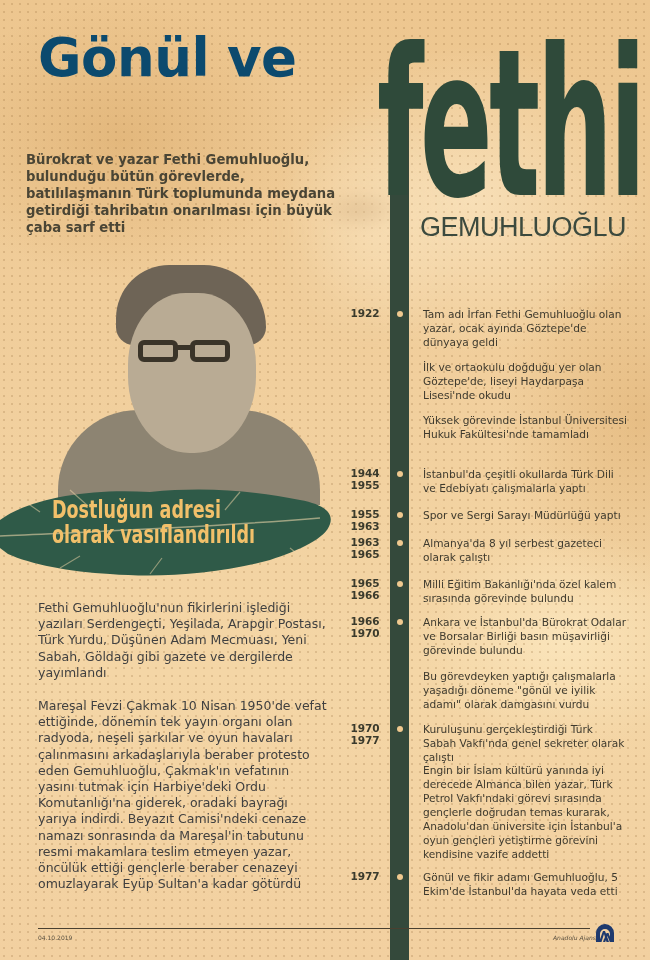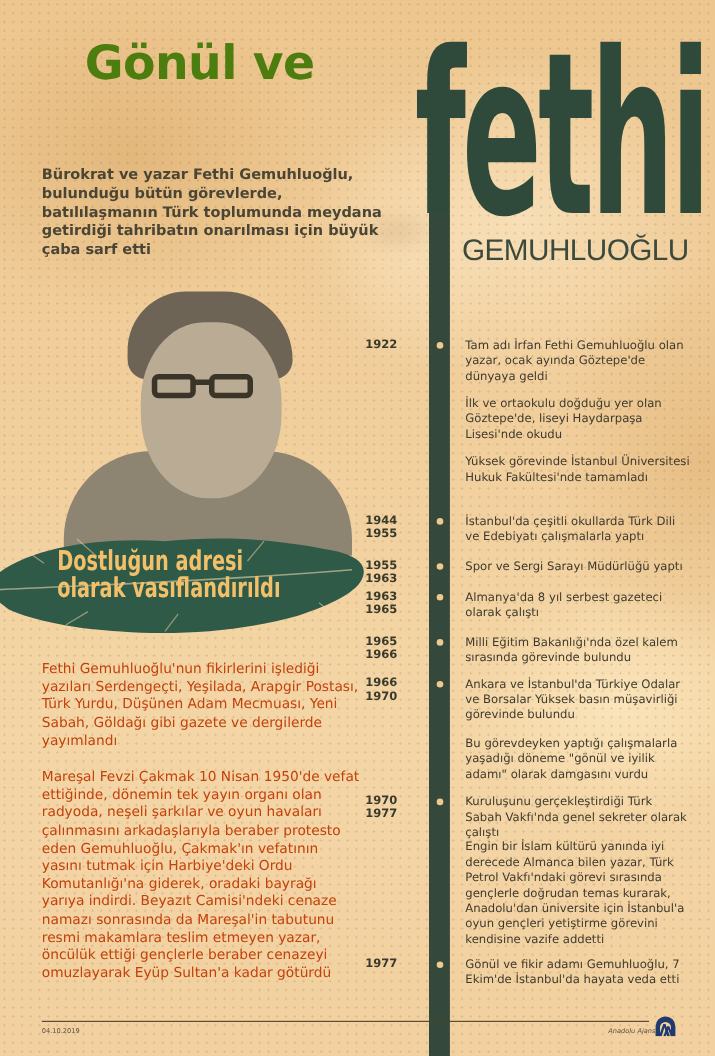--- a/index.html
+++ b/index.html
@@ -27,26 +27,25 @@
     background:
       radial-gradient(ellipse 60px 30px at 170px 150px, rgba(150,105,60,0.18), transparent 70%),
       radial-gradient(ellipse 140px 170px at 180px 170px, rgba(255,235,200,0.35), transparent 70%);
     filter: blur(6px);
   }
 
   
   .headline {
     position: absolute; left: 38px; top: 30px;
     font-family: "DejaVu Sans", sans-serif; font-weight: 700;
-    font-size: 43px; line-height: 56px; letter-spacing: -0.5px;
-    color: #4d7c0f;
-    margin-left: 39px;
+    font-size: 53px; line-height: 56px; letter-spacing: -0.5px;
+    color: #0c4a6e;
   }
   .intro {
-    position: absolute; left: 38px; top: 151px; width: 320px;
+    position: absolute; left: 26px; top: 151px; width: 320px;
     font-size: 13.2px; line-height: 17px; font-weight: 700;
     color: #4a4535;
   }
 
   
   .fethi {
     position: absolute; left: 377px; top: 22px;
     font-family: "DejaVu Sans Condensed", "DejaVu Sans", sans-serif;
     font-weight: 700; font-size: 205px; line-height: 1;
     color: #2f4a3a;
@@ -60,21 +59,21 @@
     color: #3c4a3e;
   }
 
   
   .timeline-line {
     position: absolute; left: 390px; top: 60px; width: 19px; height: 900px;
     background: #34493b;
   }
   .tl-item { position: absolute; left: 0; width: 650px; }
   .tl-year {
-    position: absolute; left: 332px; width: 38px; text-align: left;
+    position: absolute; left: 346px; width: 38px; text-align: center;
     font-size: 10.5px; font-weight: 700; line-height: 12px; color: #3a3a2c;
   }
   .tl-dot {
     position: absolute; left: 397px; width: 6px; height: 6px; border-radius: 50%;
     background: #f0c98f;
   }
   .tl-text {
     position: absolute; left: 423px; width: 205px;
     font-size: 10.6px; line-height: 14px; color: #3e3a2e;
   }
@@ -111,21 +110,21 @@
     font-family: "DejaVu Sans Condensed", "DejaVu Sans", sans-serif;
     font-weight: 700; font-size: 25px; line-height: 25px;
     color: #f2c06a;
     transform: scaleX(0.78); transform-origin: left top;
     white-space: nowrap;
   }
 
   
   .body-text {
     position: absolute; left: 38px; width: 290px;
-    font-size: 12.5px; line-height: 16.2px; color: #c2410c;
+    font-size: 12.5px; line-height: 16.2px; color: #404040;
   }
 
   
   .footer-line {
     position: absolute; left: 38px; top: 928px; width: 552px; height: 1px;
     background: #4a4030;
   }
   .footer-date {
     position: absolute; left: 38px; top: 934px; font-size: 6px; color: #5a5040;
   }
@@ -204,38 +203,38 @@
   <div class="tl-item" style="top:577px;">
     <div class="tl-year" style="white-space:pre-line;">1965
 1966</div>
     <div class="tl-dot" style="top:4px;"></div>
     <div class="tl-text">Milli Eğitim Bakanlığı'nda özel kalem sırasında görevinde bulundu</div>
   </div>
   <div class="tl-item" style="top:615px;">
     <div class="tl-year" style="white-space:pre-line;">1966
 1970</div>
     <div class="tl-dot" style="top:4px;"></div>
-    <div class="tl-text">Ankara ve İstanbul'da Türkiye Odalar ve Borsalar Yüksek basın müşavirliği görevinde bulundu</div>
+    <div class="tl-text">Ankara ve İstanbul'da Bürokrat Odalar ve Borsalar Birliği basın müşavirliği görevinde bulundu</div>
   </div>
   <div class="tl-item" style="top:669px;">
     <div class="tl-text">Bu görevdeyken yaptığı çalışmalarla yaşadığı döneme "gönül ve iyilik adamı" olarak damgasını vurdu</div>
   </div>
   <div class="tl-item" style="top:722px;">
     <div class="tl-year" style="white-space:pre-line;">1970
 1977</div>
     <div class="tl-dot" style="top:4px;"></div>
     <div class="tl-text">Kuruluşunu gerçekleştirdiği Türk Sabah Vakfı'nda genel sekreter olarak çalıştı</div>
   </div>
   <div class="tl-item" style="top:763px;">
     <div class="tl-text">Engin bir İslam kültürü yanında iyi derecede Almanca bilen yazar, Türk Petrol Vakfı'ndaki görevi sırasında gençlerle doğrudan temas kurarak, Anadolu'dan üniversite için İstanbul'a oyun gençleri yetiştirme görevini kendisine vazife addetti</div>
   </div>
   <div class="tl-item" style="top:870px;">
     <div class="tl-year" style="white-space:pre-line;">1977</div>
     <div class="tl-dot" style="top:4px;"></div>
-    <div class="tl-text">Gönül ve fikir adamı Gemuhluoğlu, 7 Ekim'de İstanbul'da hayata veda etti</div>
+    <div class="tl-text">Gönül ve fikir adamı Gemuhluoğlu, 5 Ekim'de İstanbul'da hayata veda etti</div>
   </div>
 </div>
 
 <div class="footer-line"></div>
 <div class="footer-date">04.10.2019</div>
 <div class="footer-source">Anadolu Ajansı</div>
 <svg class="aa-logo" viewBox="0 0 22 20">
   <path d="M2,20 L2,11 A9,9 0 0 1 20,11 L20,20 L16,20 L16,12 A5,5 0 0 0 6,12 L6,20 Z" fill="#1f3a6e"></path>
   <path d="M5,20 L9,9 L11,9 L15,20 L12.5,20 L10,12 L7.5,20 Z" fill="#1f3a6e"></path>
   <path d="M9,20 L12.5,11 L14.5,11 L18,20 L15.8,20 L13.5,14 L11.2,20 Z" fill="#1f3a6e"></path>

